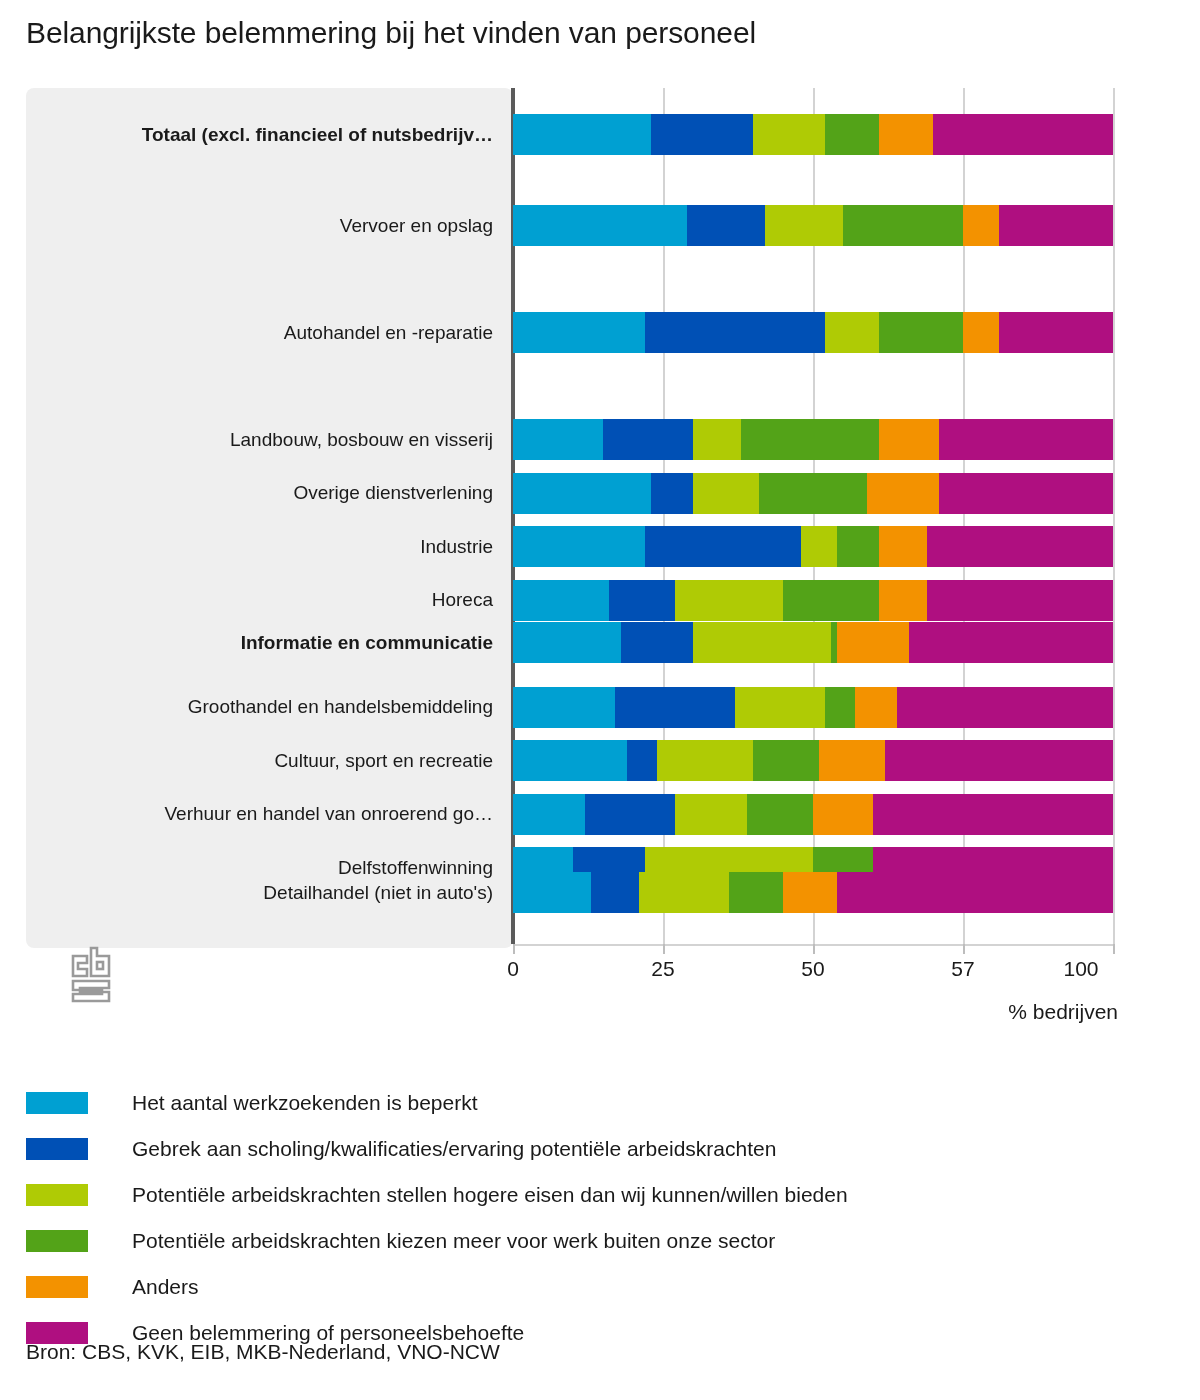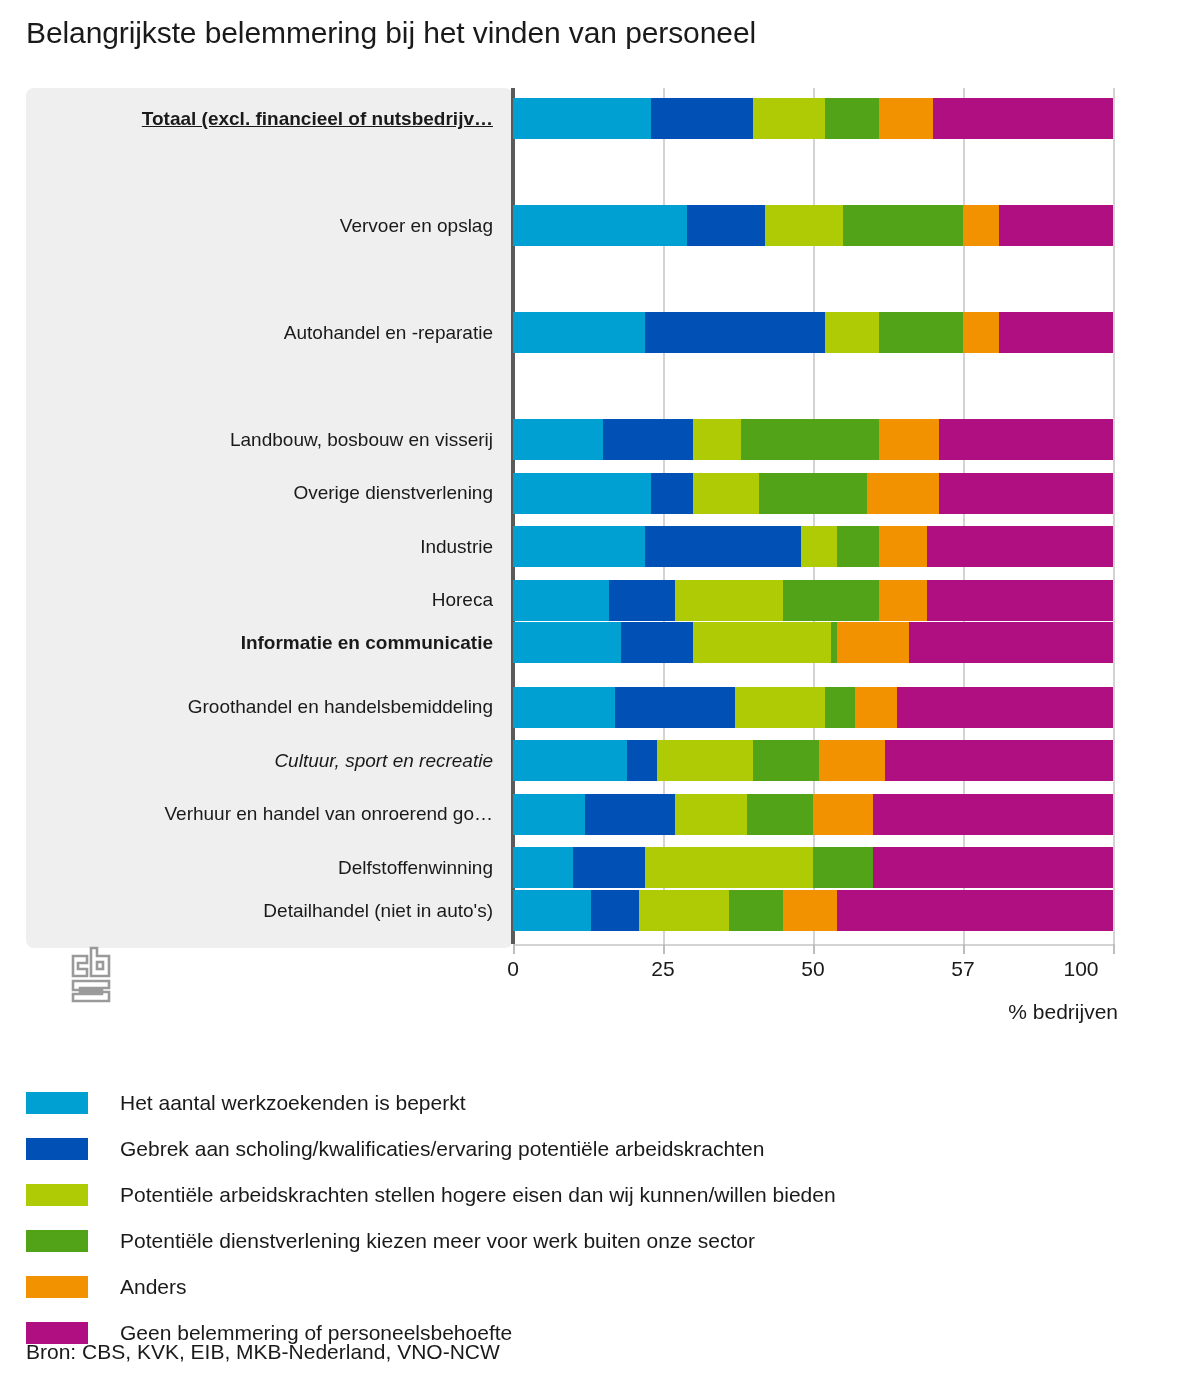--- a/index.html
+++ b/index.html
@@ -173,21 +173,21 @@
     display: flex;
     align-items: center;
     height: 46px;
   }
   .legend-swatch {
     width: 62px;
     height: 22px;
     flex: 0 0 auto;
   }
   .legend-label {
-    margin-left: 32px;
+    margin-left: 44px;
     font-size: 21px;
     color: #1a1a1a;
     white-space: nowrap;
   }
 
   
   #source {
     position: absolute;
     left: 26px;
     top: 1340px;
@@ -206,21 +206,21 @@
   <div id="plot-area">
     <div id="label-panel"></div>
     <div id="gridlines">
         <div class="gridline" style="left: 150px;"></div>
         <div class="gridline" style="left: 300px;"></div>
         <div class="gridline" style="left: 450px;"></div>
         <div class="gridline" style="left: 600px;"></div>
       </div>
     <div id="value-axis-line"></div>
     <div id="rows">
-        <div class="bar-row" style="top: 4px; height: 53.5px; text-decoration: underline;">
+        <div class="bar-row" style="top: 20px; height: 53.5px;">
           <div class="row-label total">Totaal (excl. financieel of nutsbedrijv…</div>
           <div class="bar-track" style="height: 41px; top: 6.25px; position: absolute;">
             <div class="seg" title="Het aantal werkzoekenden is beperkt: 23%" style="width: 138px; background: rgb(0, 160, 210);"></div>
             <div class="seg" title="Gebrek aan scholing/kwalificaties/ervaring potentiële arbeidskrachten: 17%" style="width: 102px; background: rgb(0, 80, 181);"></div>
             <div class="seg" title="Potentiële arbeidskrachten stellen hogere eisen dan wij kunnen/willen bieden: 12%" style="width: 72px; background: rgb(175, 203, 5);"></div>
             <div class="seg" title="Potentiële arbeidskrachten kiezen meer voor werk buiten onze sector: 9%" style="width: 54px; background: rgb(83, 163, 24);"></div>
             <div class="seg" title="Anders: 9%" style="width: 54px; background: rgb(243, 146, 0);"></div>
             <div class="seg" title="Geen belemmering of personeelsbehoefte: 30%" style="width: 180px; background: rgb(175, 15, 128);"></div>
           </div>
         </div>
@@ -308,21 +308,21 @@
           <div class="row-label">Groothandel en handelsbemiddeling</div>
           <div class="bar-track" style="height: 41px; top: 6.25px; position: absolute;">
             <div class="seg" title="Het aantal werkzoekenden is beperkt: 17%" style="width: 102px; background: rgb(0, 160, 210);"></div>
             <div class="seg" title="Gebrek aan scholing/kwalificaties/ervaring potentiële arbeidskrachten: 20%" style="width: 120px; background: rgb(0, 80, 181);"></div>
             <div class="seg" title="Potentiële arbeidskrachten stellen hogere eisen dan wij kunnen/willen bieden: 15%" style="width: 90px; background: rgb(175, 203, 5);"></div>
             <div class="seg" title="Potentiële arbeidskrachten kiezen meer voor werk buiten onze sector: 5%" style="width: 30px; background: rgb(83, 163, 24);"></div>
             <div class="seg" title="Anders: 7%" style="width: 42px; background: rgb(243, 146, 0);"></div>
             <div class="seg" title="Geen belemmering of personeelsbehoefte: 36%" style="width: 216px; background: rgb(175, 15, 128);"></div>
           </div>
         </div>
-        <div class="bar-row" style="top: 646px; height: 53.5px; font-style: italic;">
+        <div class="bar-row" style="top: 646px; height: 53.5px;">
           <div class="row-label">Cultuur, sport en recreatie</div>
           <div class="bar-track" style="height: 41px; top: 6.25px; position: absolute;">
             <div class="seg" title="Het aantal werkzoekenden is beperkt: 19%" style="width: 114px; background: rgb(0, 160, 210);"></div>
             <div class="seg" title="Gebrek aan scholing/kwalificaties/ervaring potentiële arbeidskrachten: 5%" style="width: 30px; background: rgb(0, 80, 181);"></div>
             <div class="seg" title="Potentiële arbeidskrachten stellen hogere eisen dan wij kunnen/willen bieden: 16%" style="width: 96px; background: rgb(175, 203, 5);"></div>
             <div class="seg" title="Potentiële arbeidskrachten kiezen meer voor werk buiten onze sector: 11%" style="width: 66px; background: rgb(83, 163, 24);"></div>
             <div class="seg" title="Anders: 11%" style="width: 66px; background: rgb(243, 146, 0);"></div>
             <div class="seg" title="Geen belemmering of personeelsbehoefte: 38%" style="width: 228px; background: rgb(175, 15, 128);"></div>
           </div>
         </div>
@@ -340,21 +340,21 @@
         <div class="bar-row" style="top: 753px; height: 53.5px;">
           <div class="row-label">Delfstoffenwinning</div>
           <div class="bar-track" style="height: 41px; top: 6.25px; position: absolute;">
             <div class="seg" title="Het aantal werkzoekenden is beperkt: 10%" style="width: 60px; background: rgb(0, 160, 210);"></div>
             <div class="seg" title="Gebrek aan scholing/kwalificaties/ervaring potentiële arbeidskrachten: 12%" style="width: 72px; background: rgb(0, 80, 181);"></div>
             <div class="seg" title="Potentiële arbeidskrachten stellen hogere eisen dan wij kunnen/willen bieden: 28%" style="width: 168px; background: rgb(175, 203, 5);"></div>
             <div class="seg" title="Potentiële arbeidskrachten kiezen meer voor werk buiten onze sector: 10%" style="width: 60px; background: rgb(83, 163, 24);"></div>
             <div class="seg" title="Geen belemmering of personeelsbehoefte: 40%" style="width: 240px; background: rgb(175, 15, 128);"></div>
           </div>
         </div>
-        <div class="bar-row" style="top: 796px; height: 53.5px; align-items: center;">
+        <div class="bar-row" style="top: 778px; height: 53.5px; align-items: center;">
           <div class="row-label">Detailhandel (niet in auto's)</div>
           <div class="bar-track" style="height: 41px; top: 6.25px; position: absolute;">
             <div class="seg" title="Het aantal werkzoekenden is beperkt: 13%" style="width: 78px; background: rgb(0, 160, 210);"></div>
             <div class="seg" title="Gebrek aan scholing/kwalificaties/ervaring potentiële arbeidskrachten: 8%" style="width: 48px; background: rgb(0, 80, 181);"></div>
             <div class="seg" title="Potentiële arbeidskrachten stellen hogere eisen dan wij kunnen/willen bieden: 15%" style="width: 90px; background: rgb(175, 203, 5);"></div>
             <div class="seg" title="Potentiële arbeidskrachten kiezen meer voor werk buiten onze sector: 9%" style="width: 54px; background: rgb(83, 163, 24);"></div>
             <div class="seg" title="Anders: 9%" style="width: 54px; background: rgb(243, 146, 0);"></div>
             <div class="seg" title="Geen belemmering of personeelsbehoefte: 46%" style="width: 276px; background: rgb(175, 15, 128);"></div>
           </div>
         </div>
@@ -394,21 +394,21 @@
       <div class="legend-item">
         <div class="legend-swatch" style="background: rgb(0, 80, 181);"></div>
         <div class="legend-label">Gebrek aan scholing/kwalificaties/ervaring potentiële arbeidskrachten</div>
       </div>
       <div class="legend-item">
         <div class="legend-swatch" style="background: rgb(175, 203, 5);"></div>
         <div class="legend-label">Potentiële arbeidskrachten stellen hogere eisen dan wij kunnen/willen bieden</div>
       </div>
       <div class="legend-item">
         <div class="legend-swatch" style="background: rgb(83, 163, 24);"></div>
-        <div class="legend-label">Potentiële dienstverlening kiezen meer voor werk buiten onze sector</div>
+        <div class="legend-label">Potentiële arbeidskrachten kiezen meer voor werk buiten onze sector</div>
       </div>
       <div class="legend-item">
         <div class="legend-swatch" style="background: rgb(243, 146, 0);"></div>
         <div class="legend-label">Anders</div>
       </div>
       <div class="legend-item">
         <div class="legend-swatch" style="background: rgb(175, 15, 128);"></div>
         <div class="legend-label">Geen belemmering of personeelsbehoefte</div>
       </div>
     </div>

